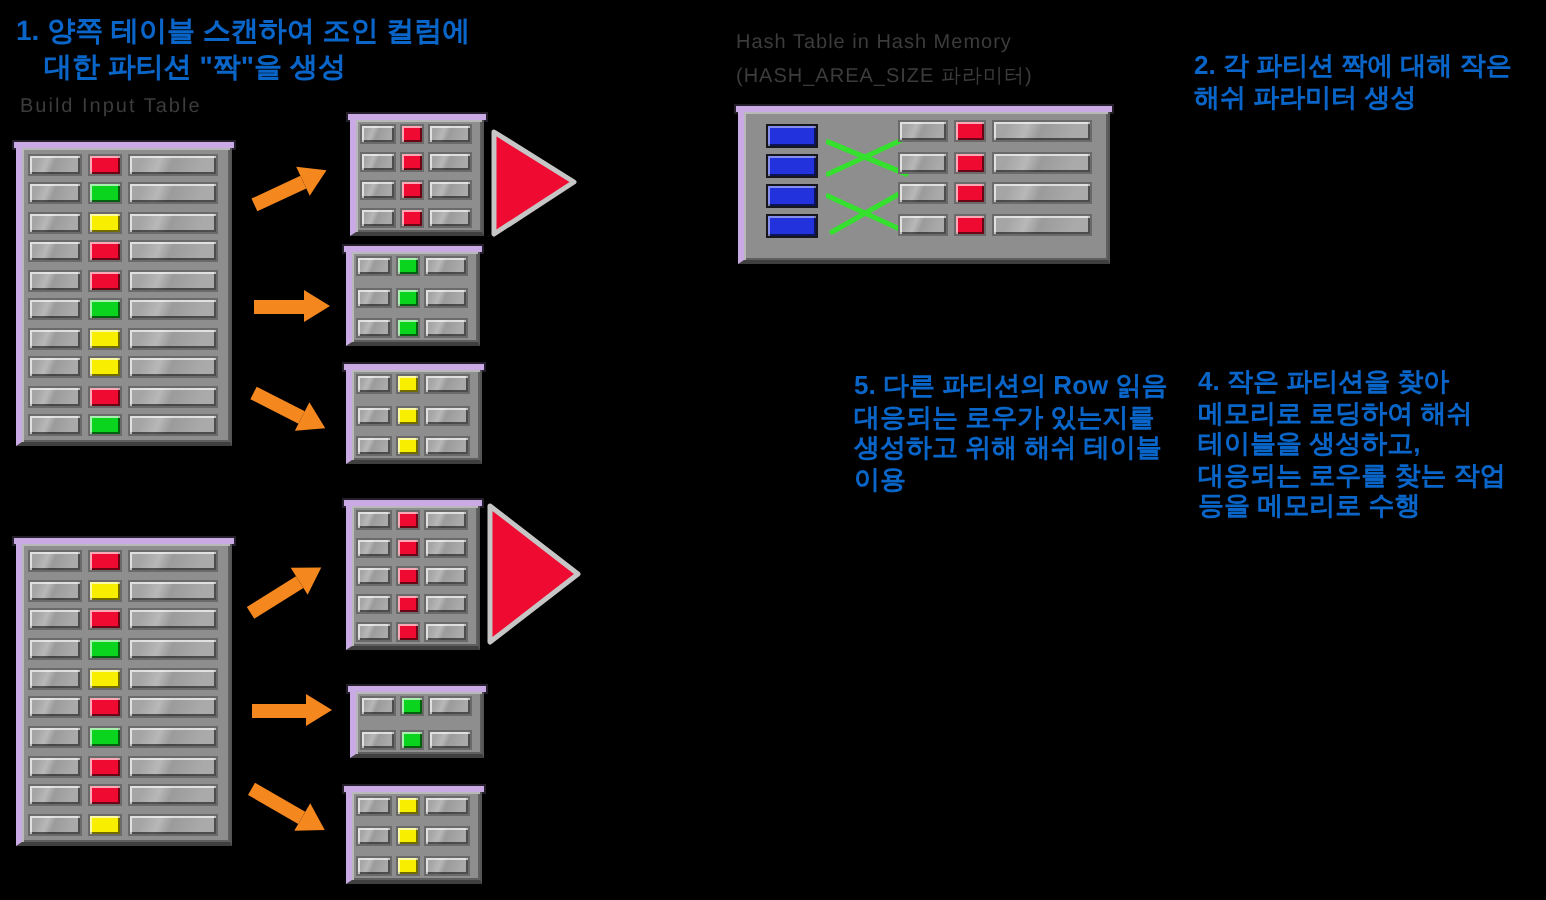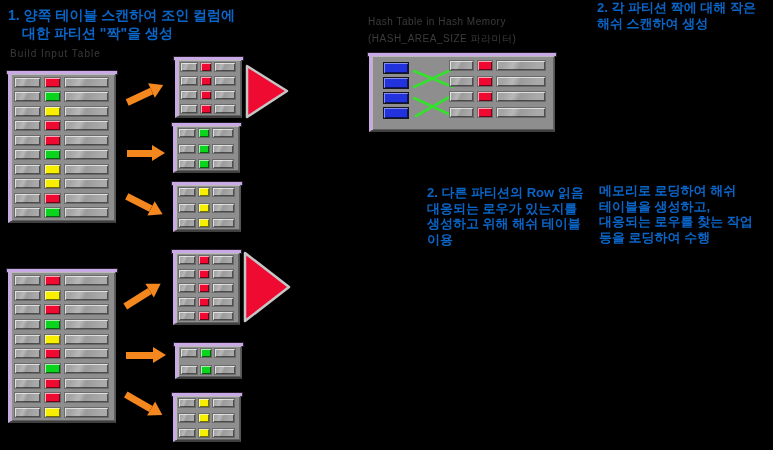--- a/index.html
+++ b/index.html
@@ -59,37 +59,38 @@
 </head>
 <body>
 
 <div class="stage">
 
   <div class="note big" style="left:8px;top:6px;">
     <div>1. 양쪽 테이블 스캔하여 조인 컬럼에</div>
     <div class="indent">대한  파티션 "짝"을 생성</div>
   </div>
 
-  <div class="note" style="left:597px;top:0;">
+  <div class="note" style="left:597px;top:25px;">
     <div>2. 각 파티션 짝에 대해 작은</div>
-    <div>해쉬 스캔하여 생성</div>
+    <div>해쉬 파라미터 생성</div>
   </div>
 
   <div class="note" style="left:427px;top:185px;">
-    <div>2. 다른 파티션의 Row 읽음</div>
+    <div>5. 다른 파티션의 Row 읽음</div>
     <div>대응되는 로우가 있는지를</div>
     <div>생성하고 위해 해쉬 테이블</div>
     <div>이용</div>
   </div>
 
   <div class="note" style="left:599px;top:183px;">
+    <div>4. 작은 파티션을 찾아</div>
     <div>메모리로 로딩하여 해쉬</div>
     <div>테이블을 생성하고,</div>
     <div>대응되는 로우를 찾는 작업</div>
-    <div>등을 로딩하여 수행</div>
+    <div>등을 메모리로 수행</div>
   </div>
 
   <div class="glabel" style="left:10px;top:45px;">Build Input Table</div>
   <div class="win" style="left:8px;top:70px;width:108px;height:153px;">
     <div class="win-top"></div>
     <div class="win-body"></div>
     <div class="rows">
         <div class="trow">
           <div class="cell left"></div>
           <div class="cell key" style="background: rgb(238, 10, 48);"></div>

